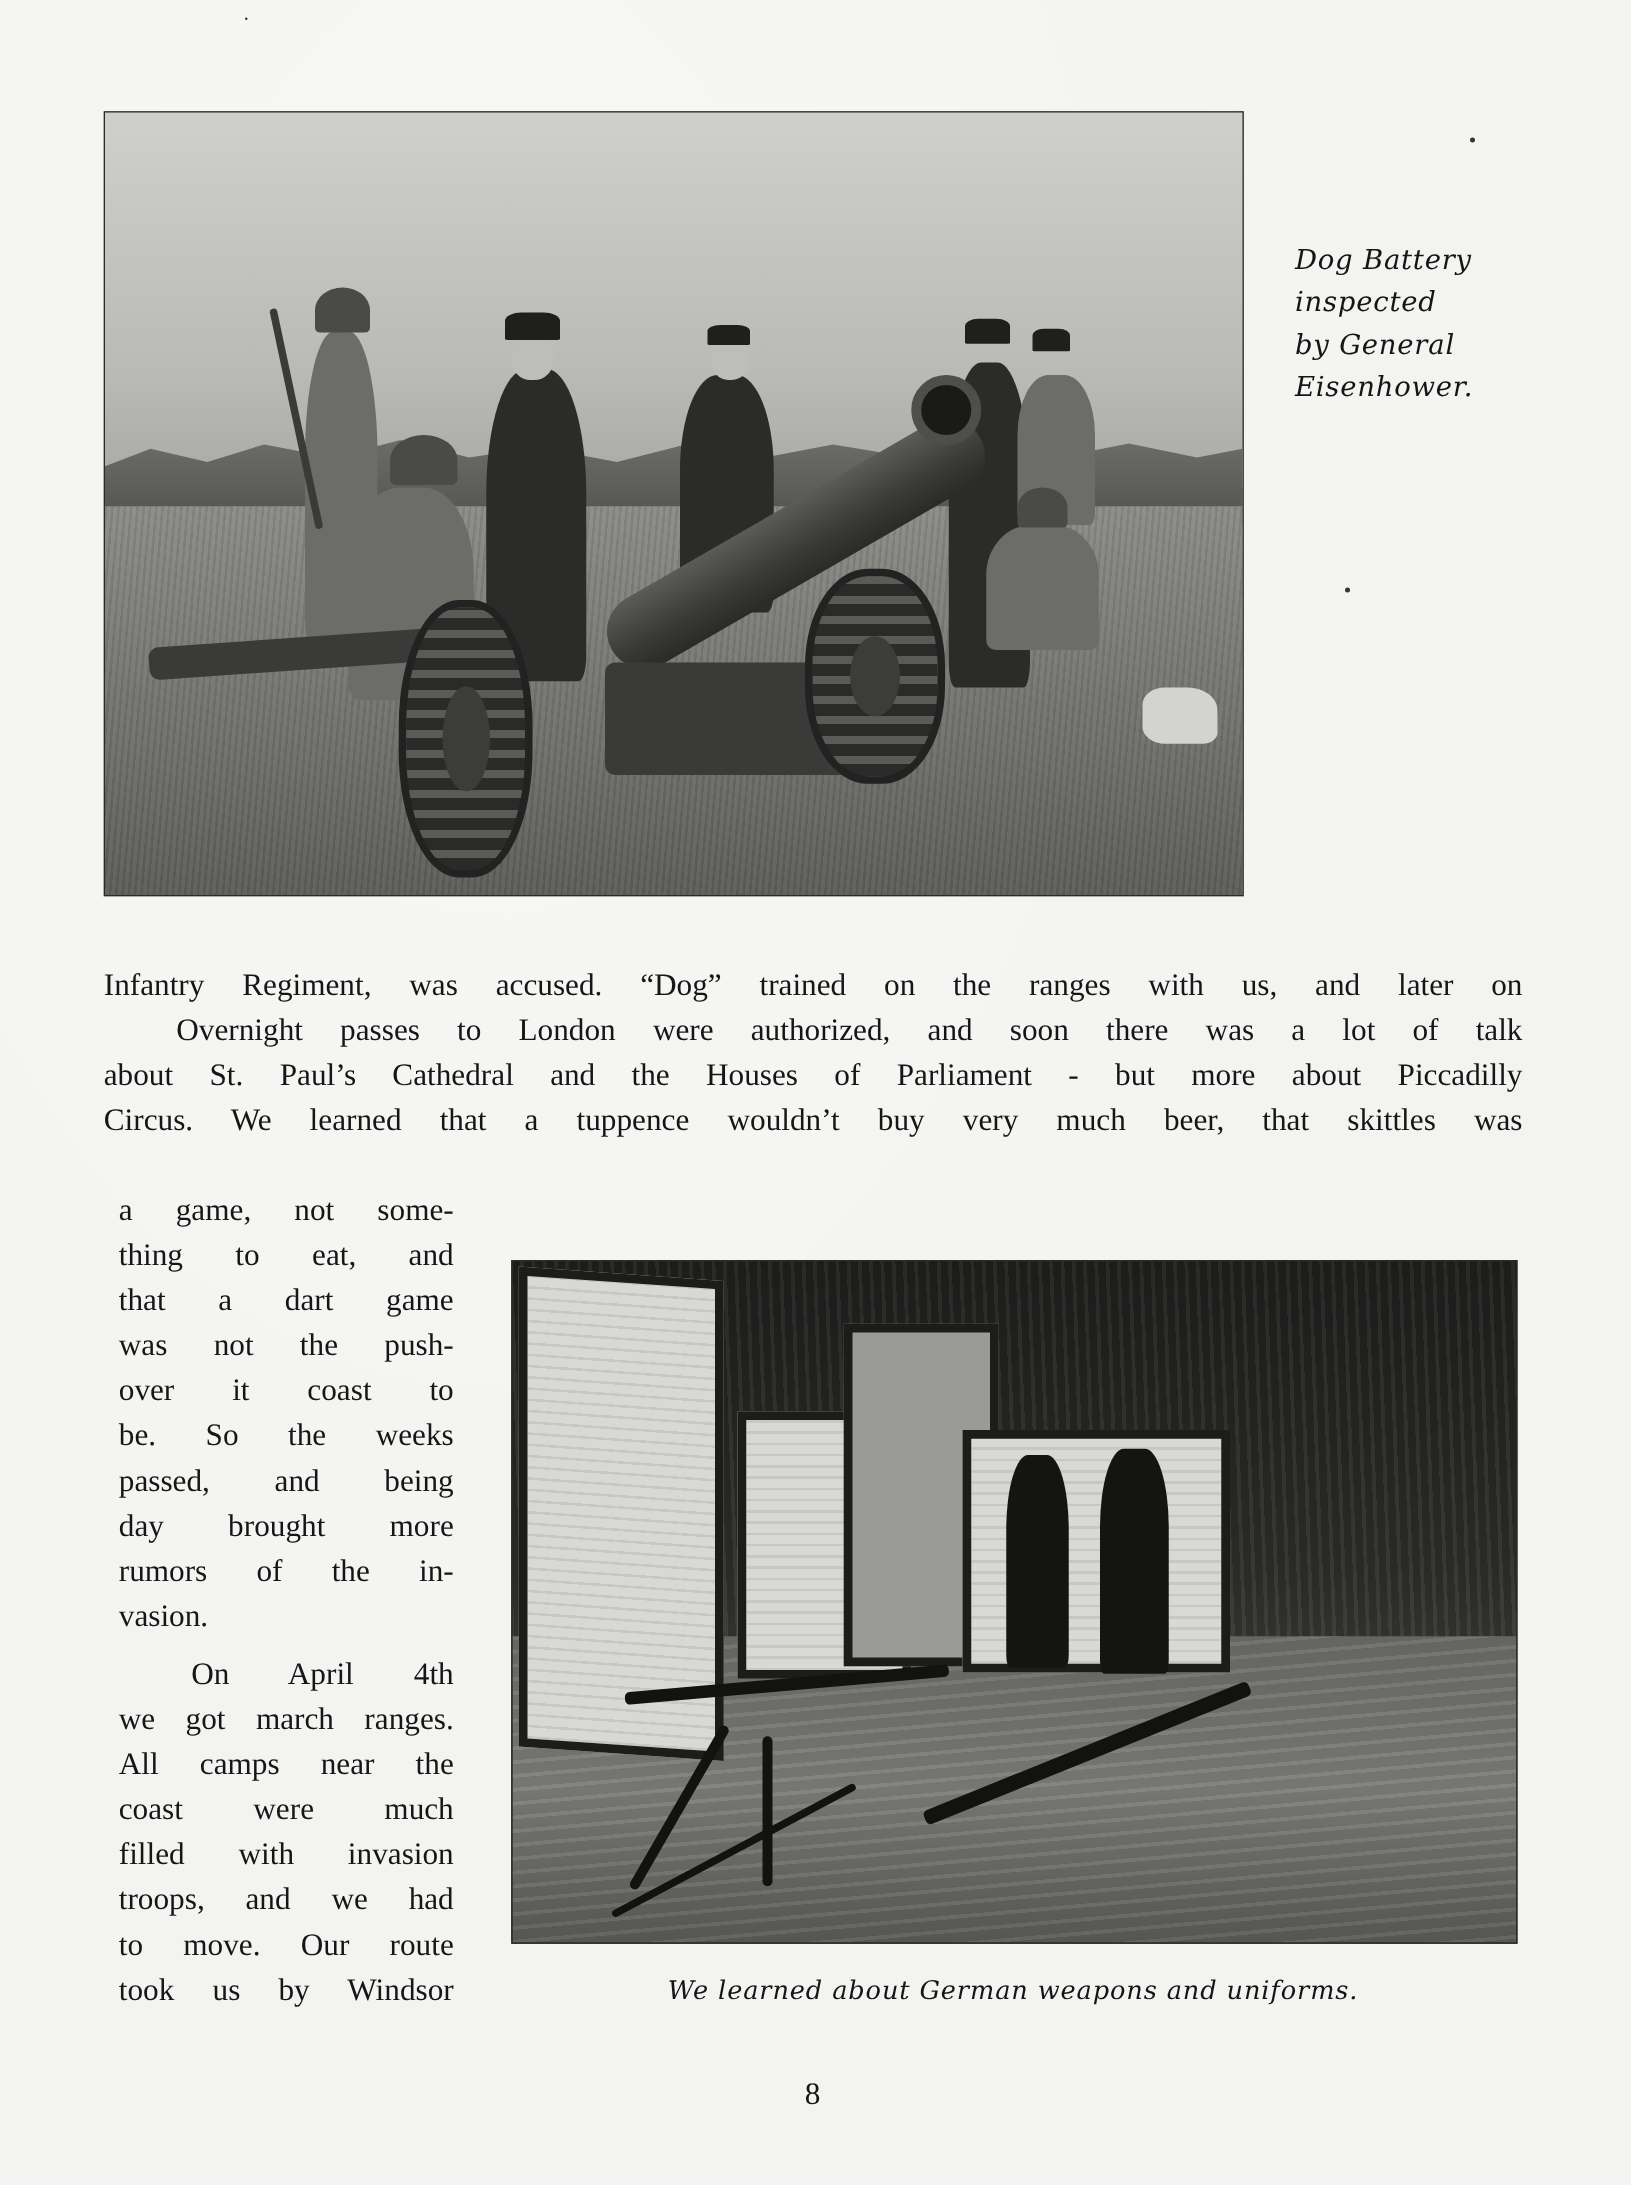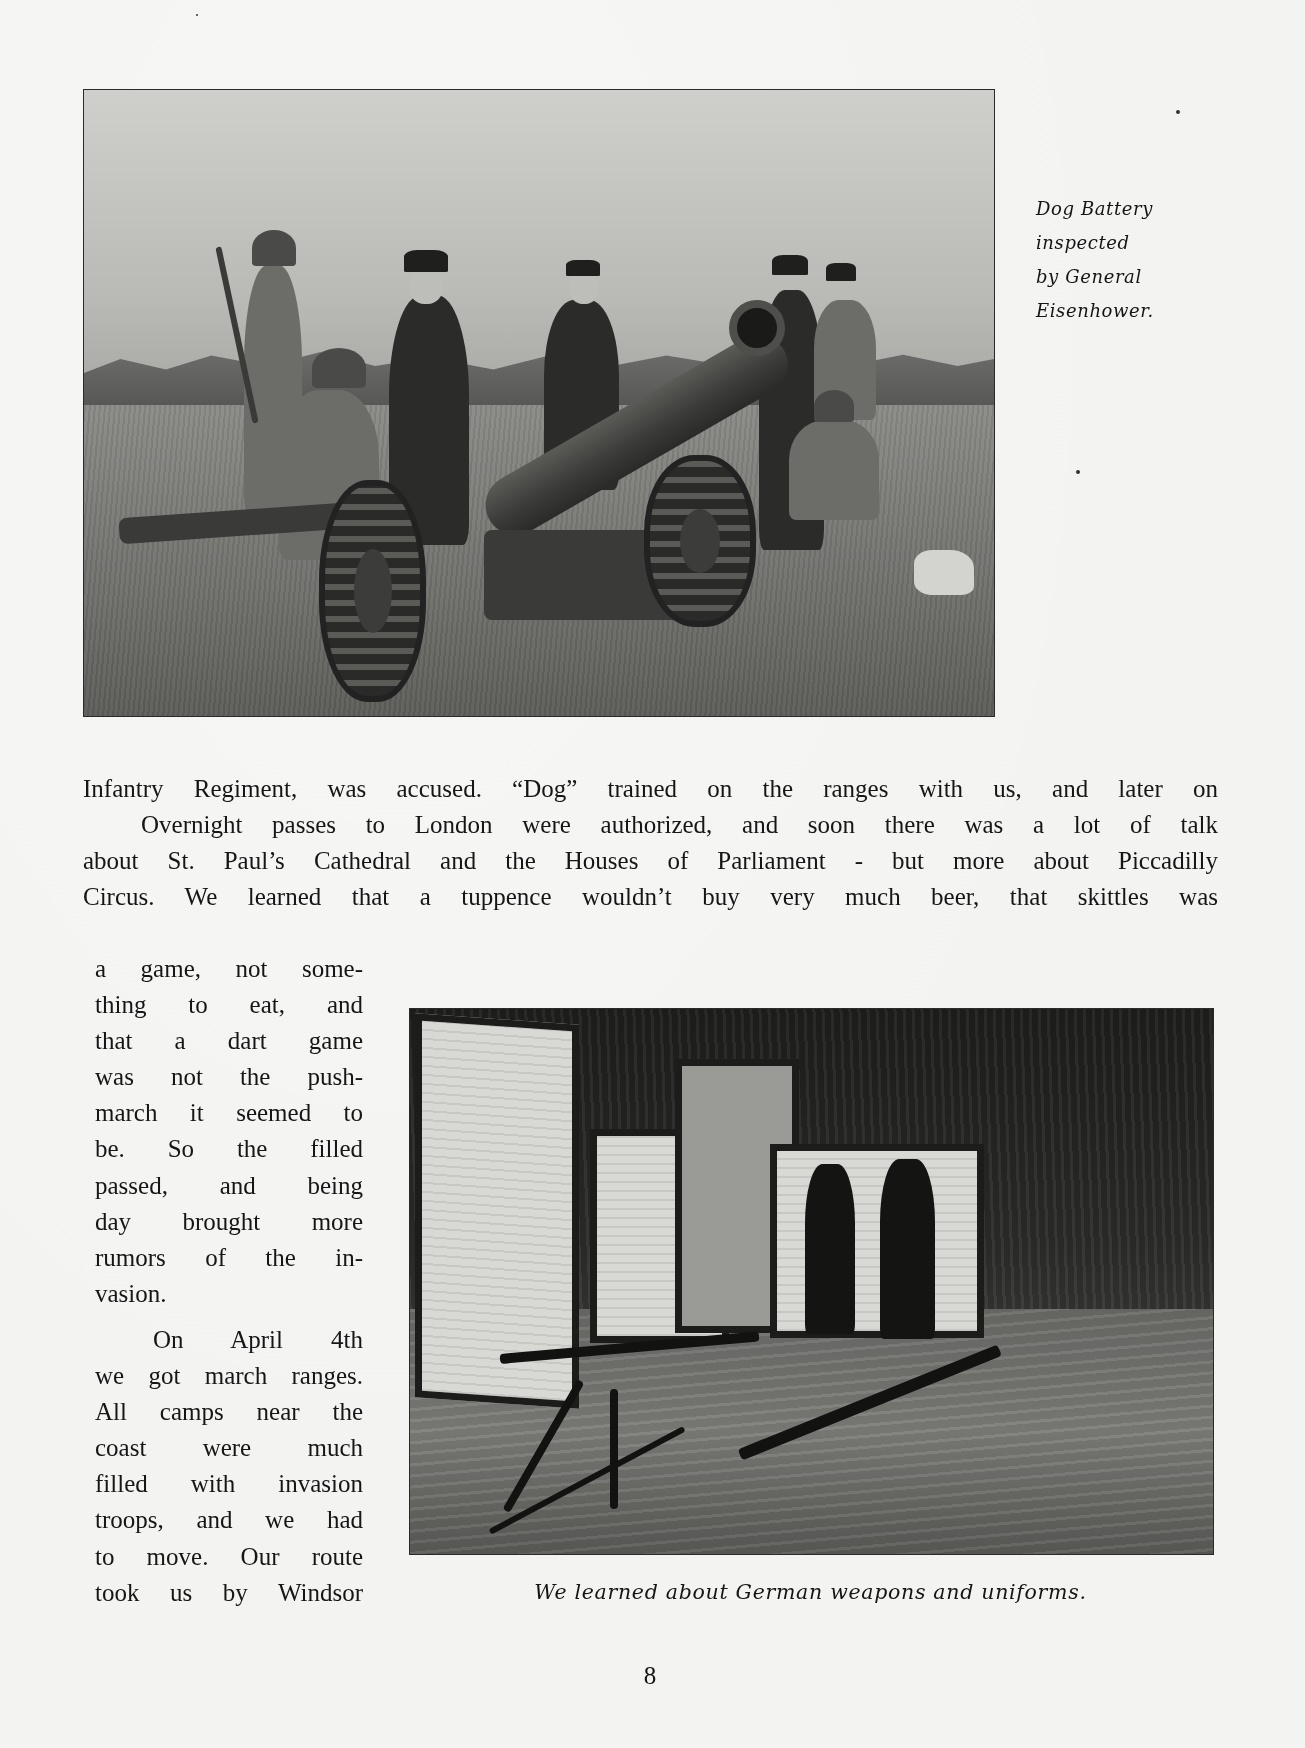--- a/index.html
+++ b/index.html
@@ -107,21 +107,21 @@
     background: #d3d3cf;
     border-radius: 30% 40% 20% 30%;
   }
 
   
   #caption-1 {
     position: absolute;
     left: 1036px; top: 192px;
     width: 220px;
     font-style: italic;
-    font-size: 18px;
+    font-size: 22px;
     line-height: 34px;
     letter-spacing: 0.6px;
     white-space: pre-line;
   }
 
   
   .body-text {
     font-family: "Liberation Serif", "DejaVu Serif", serif;
     font-size: 25px;
     position: absolute;
@@ -259,22 +259,22 @@
     <span class="line" style="padding-left:58px;">Overnight passes to London were authorized, and soon there was a lot of talk</span>
     <span class="line">about St. Paul’s Cathedral and the Houses of Parliament - but more about Piccadilly</span>
     <span class="line">Circus. We learned that a tuppence wouldn’t buy very much beer, that skittles was</span>
   </div>
 
   <div class="body-text" id="col-left">
     <span class="line">a game, not some-</span>
     <span class="line">thing to eat, and</span>
     <span class="line">that a dart game</span>
     <span class="line">was not the push-</span>
-    <span class="line">march it seemed to</span>
-    <span class="line">be. So the filled</span>
+    <span class="line">over it coast to</span>
+    <span class="line">be. So the weeks</span>
     <span class="line">passed, and being</span>
     <span class="line">day brought more</span>
     <span class="line">rumors of the in-</span>
     <span class="line ragged">vasion.</span>
     <div class="gap"></div>
     <span class="line indent">On April 4th</span>
     <span class="line">we got march ranges.</span>
     <span class="line">All camps near the</span>
     <span class="line">coast were much</span>
     <span class="line">filled with invasion</span>

